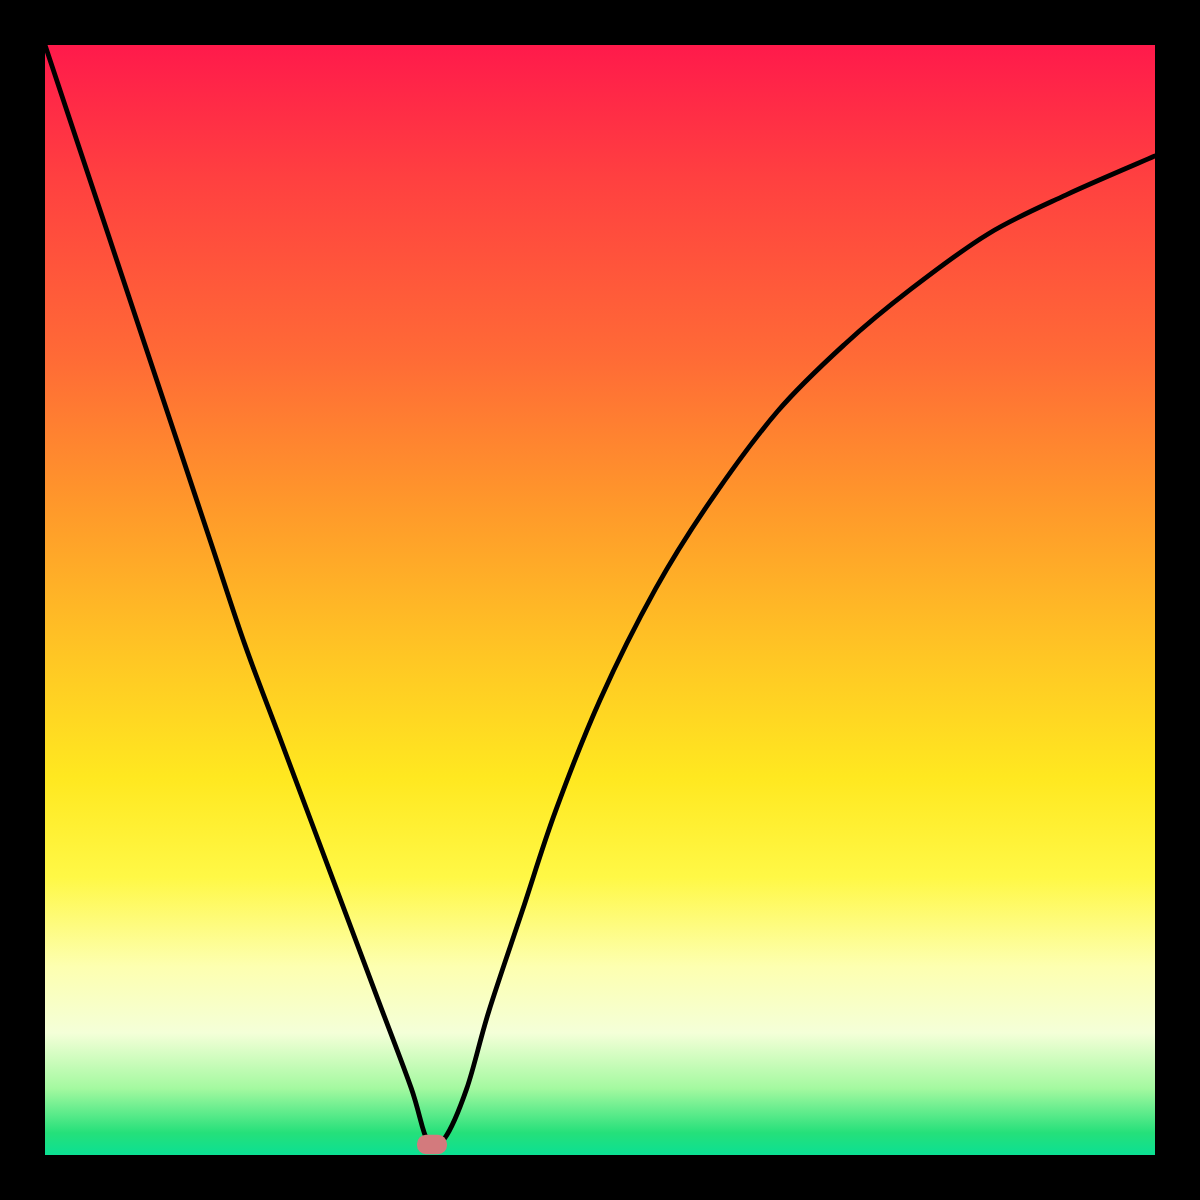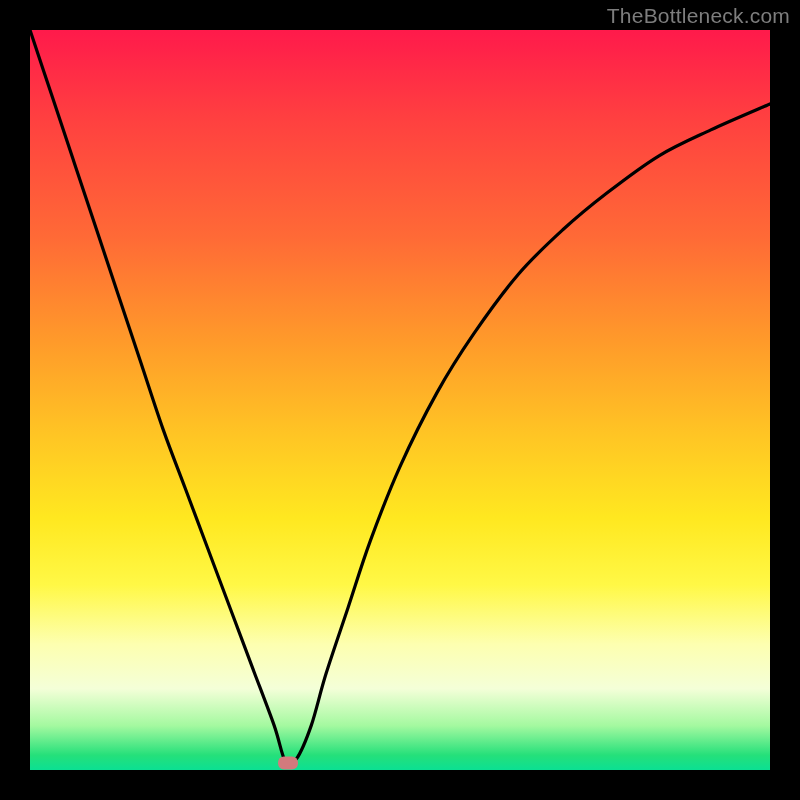--- a/index.html
+++ b/index.html
@@ -64,20 +64,19 @@
     color: #7d7d7d;
     font-size: 21px;
     letter-spacing: 0.2px;
     font-weight: 500;
   }
 </style>
 </head>
 <body>
 
 <div id="stage">
-  <div id="watermark">TheBottleneck.com</div>
   <div id="plot-area">
     <svg id="curve" viewBox="0 0 740 740" preserveAspectRatio="none">
       <path id="curve-path" d="M 0.00 0.00 C 3.70 11.10, 14.80 44.40, 22.20 66.60 C 29.60 88.80, 37.00 111.00, 44.40 133.20 C 51.80 155.40, 59.20 177.60, 66.60 199.80 C 74.00 222.00, 81.40 244.20, 88.80 266.40 C 96.20 288.60, 103.60 310.80, 111.00 333.00 C 118.40 355.20, 125.80 378.63, 133.20 399.60 C 140.60 420.57, 148.00 439.07, 155.40 458.80 C 162.80 478.53, 170.20 498.27, 177.60 518.00 C 185.00 537.73, 192.40 557.47, 199.80 577.20 C 207.20 596.93, 214.60 616.67, 222.00 636.40 C 229.40 656.13, 238.65 679.81, 244.20 695.60 C 249.75 711.39, 251.60 725.57, 255.30 731.12 C 259.00 736.67, 262.08 734.82, 266.40 728.90 C 270.72 722.98, 276.27 709.78, 281.20 695.60 C 286.13 681.42, 289.83 663.53, 296.00 643.80 C 302.17 624.07, 310.80 599.40, 318.20 577.20 C 325.60 555.00, 331.77 534.03, 340.40 510.60 C 349.03 487.17, 358.90 461.27, 370.00 436.60 C 381.10 411.93, 394.67 384.80, 407.00 362.60 C 419.33 340.40, 430.43 323.13, 444.00 303.40 C 457.57 283.67, 473.60 261.47, 488.40 244.20 C 503.20 226.93, 518.00 213.37, 532.80 199.80 C 547.60 186.23, 561.17 175.13, 577.20 162.80 C 593.23 150.47, 611.73 136.28, 629.00 125.80 C 646.27 115.32, 662.30 108.53, 680.80 99.90 C 699.30 91.27, 730.13 78.32, 740.00 74.00" fill="none" stroke="#000" stroke-width="3.2" stroke-linejoin="round" stroke-linecap="round"></path>
     </svg>
     <div id="marker" style="left: 257.52px; top: 733.34px;"></div>
   </div>
 </div>
 
 </body></html>

